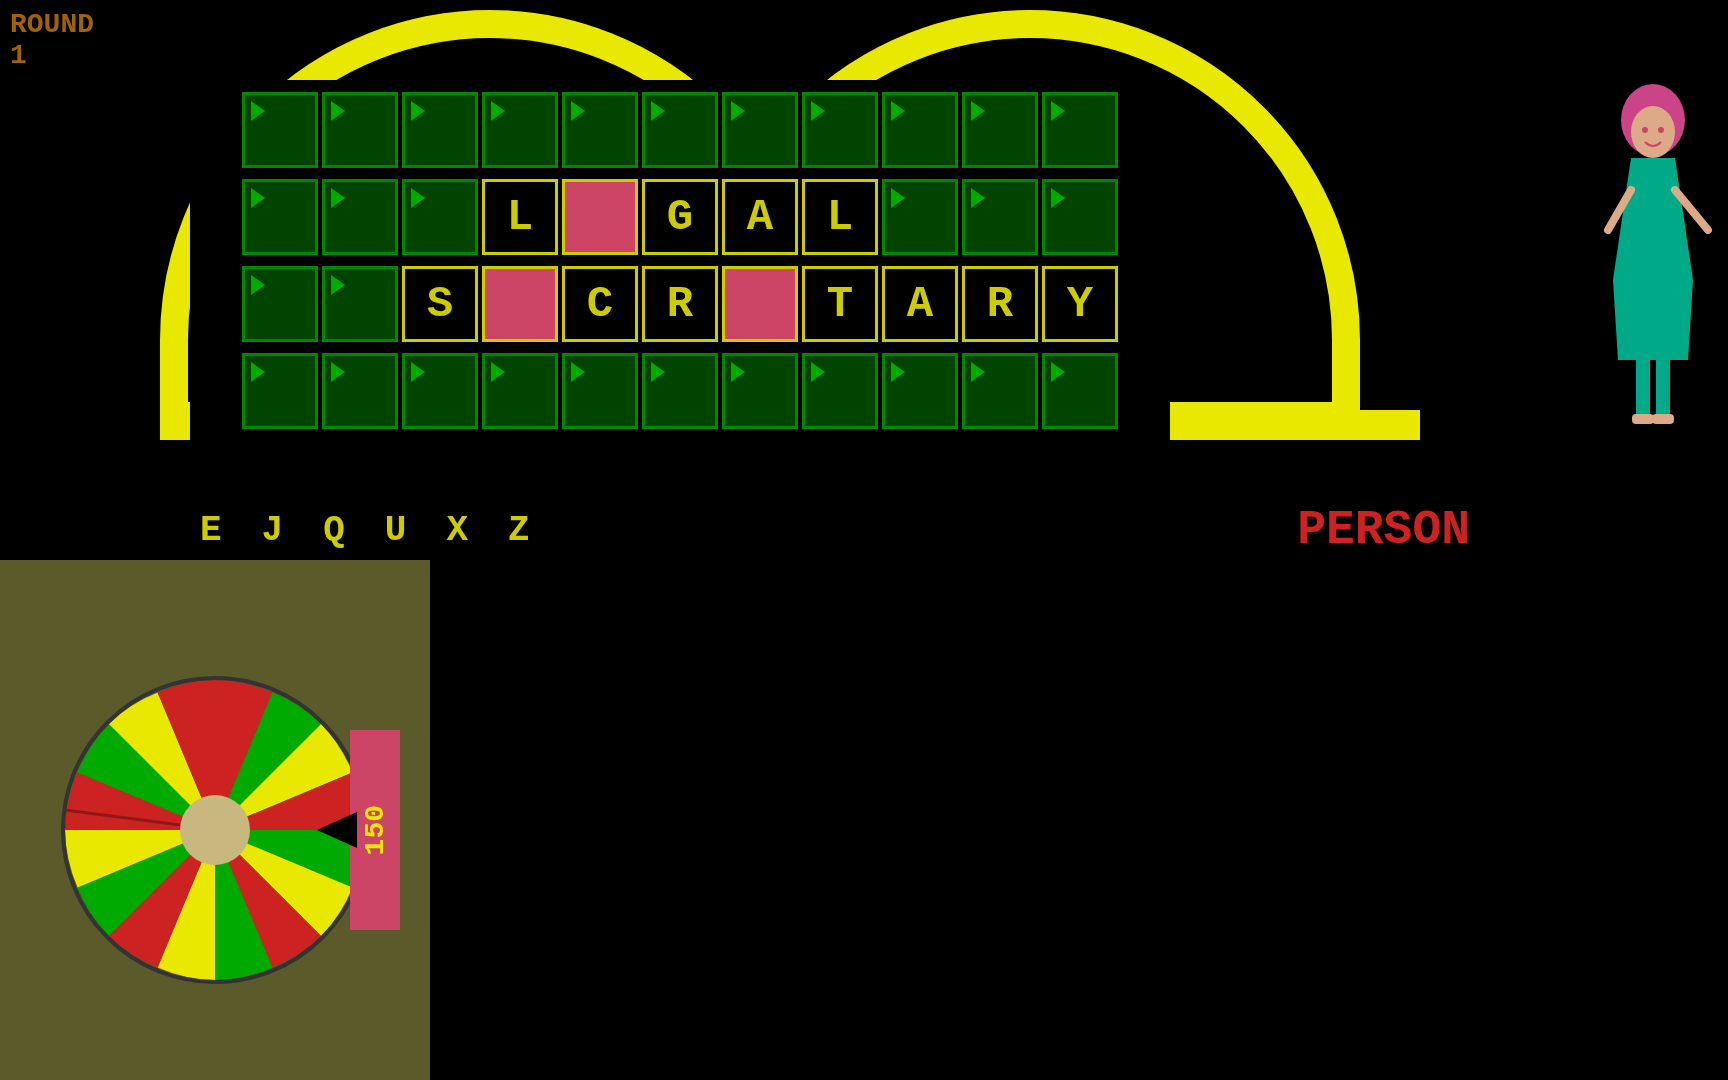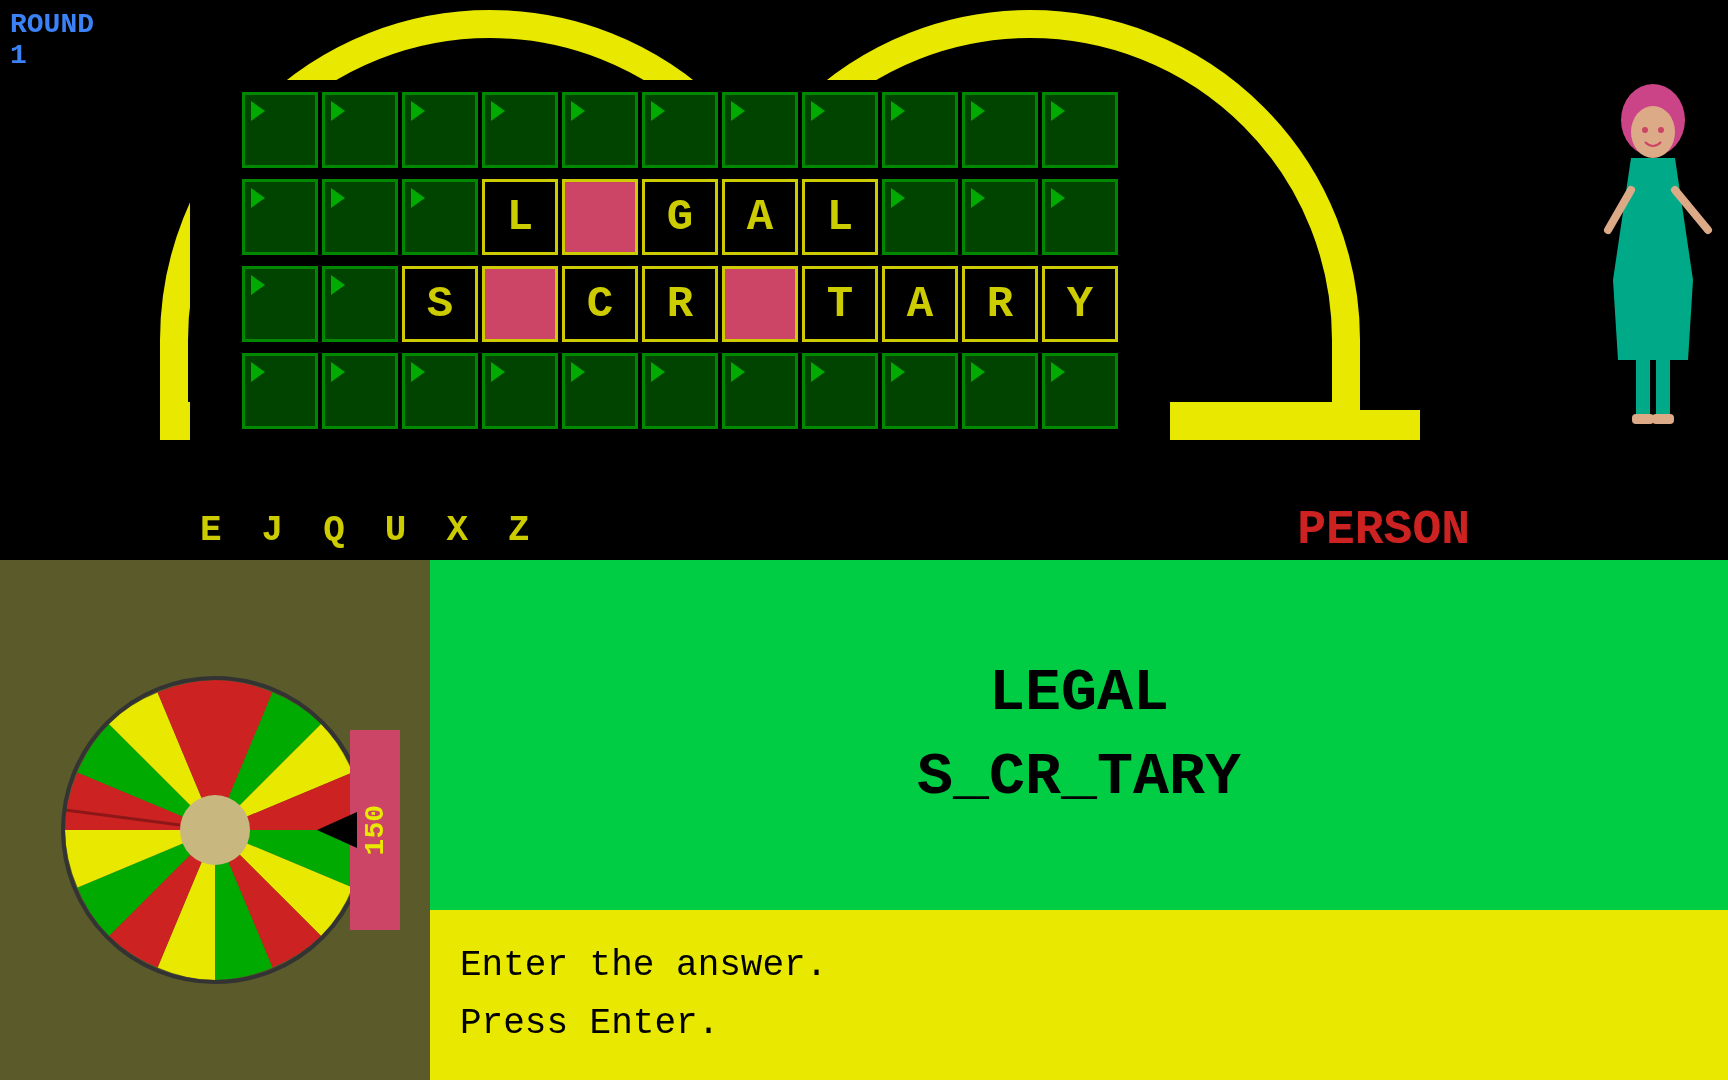--- a/index.html
+++ b/index.html
@@ -17,21 +17,21 @@
       width: 1728px;
       height: 560px;
       background: #000;
     }
 
     
     #round-label {
       position: absolute;
       top: 10px;
       left: 10px;
-      color: #3b82f6;
+      color: #a16207;
       font-size: 28px;
       font-weight: bold;
       line-height: 1.1;
     }
 
     
     #arch-frame {
       position: absolute;
       top: 10px;
       left: 160px;
@@ -466,31 +466,14 @@
       
       <div id="score-bar">
         <span id="score-text">150</span>
       </div>
 
       
       <div id="wheel-pointer"></div>
     </div>
   </div>
 
-  <div id="puzzle-panel">
-
-    <div id="puzzle-display">
-      <div id="puzzle-text">
-        <div>LEGAL</div>
-        <div>S_CR_TARY</div>
-      </div>
-    </div>
-
-    <div id="message-area">
-      <div id="message-text">
-        <div>Enter the answer.</div>
-        <div>Press Enter.</div>
-      </div>
-    </div>
-
-  </div>
 
 </div>
 
 </body></html>

